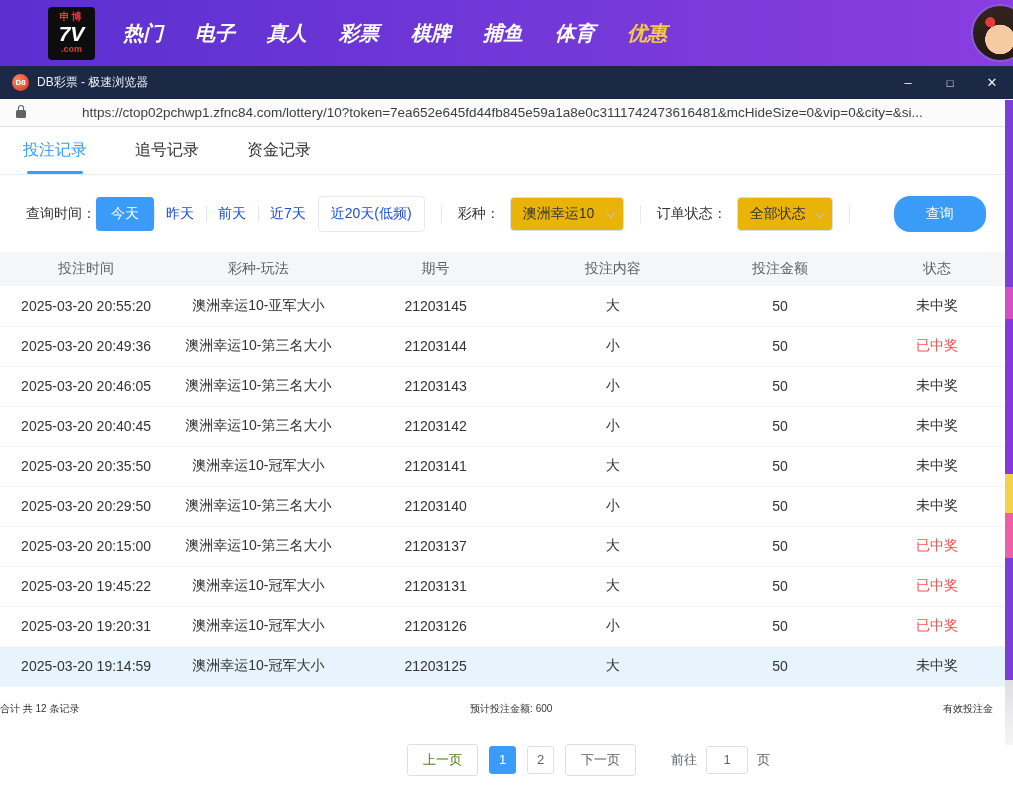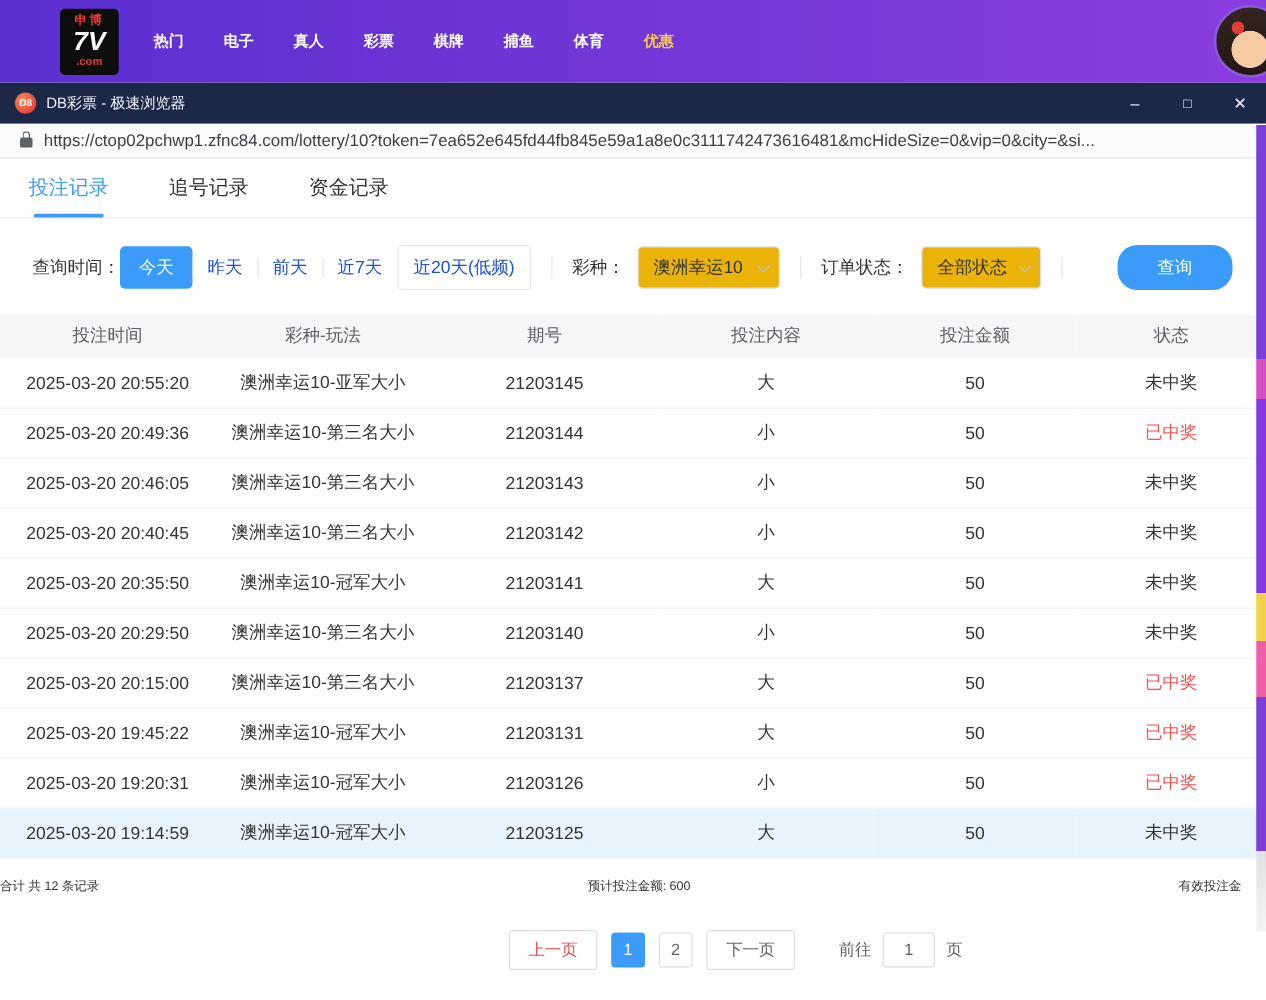--- a/index.html
+++ b/index.html
@@ -16,21 +16,21 @@
   }
   .logo {
     width:47px; height:53px; background:#0d0d0d; border-radius:4px;
     display:flex; flex-direction:column; align-items:center; justify-content:center;
     line-height:1.05; flex:0 0 auto;
   }
   .logo .l1 { color:#e53935; font-size:10px; font-weight:bold; letter-spacing:2px; }
   .logo .l2 { color:#fff; font-size:21px; font-weight:bold; font-style:italic; }
   .logo .l3 { color:#e53935; font-size:9px; font-weight:bold; }
   .main-nav { display:flex; margin-left:26px; gap:28px; }
-  .nav-item { color:#fff; font-size:12px; font-weight:bold; cursor:pointer; padding:6px 2px; white-space:nowrap; }
+  .nav-item { color:#fff; font-size:20px; font-weight:bold; cursor:pointer; padding:6px 2px; white-space:nowrap;font-style:italic; }
   .nav-item.highlight { color:#f7c948; }
   .avatar {
     position:absolute; right:-16px; top:4px; width:58px; height:58px; border-radius:50%;
     background:
       radial-gradient(circle at 32% 30%, #e23b3b 0 9%, rgba(0,0,0,0) 10%),
       radial-gradient(circle at 50% 62%, #f6caa3 0 34%, rgba(0,0,0,0) 35%),
       linear-gradient(#33241f,#241713);
     border:2px solid #8a5bd8;
   }
 
@@ -49,21 +49,21 @@
   .win-controls { margin-left:auto; display:flex; }
   .win-btn {
     width:42px; height:33px; display:flex; align-items:center; justify-content:center;
     color:#edf0f6; font-size:13px; cursor:pointer;
   }
   .win-btn.max { font-size:11px; }
 
   
   .address-bar {
     height:28px; background:#fbfbfc; border-bottom:1px solid #e2e3e6;
-    display:flex; align-items:center; padding:0 14px;
+    display:flex; align-items:center; padding:0 14px;gap:47px;
   }
   .lock-icon { position:relative; width:10px; height:8px; background:#5f6368; border-radius:1.5px; margin:2px 9px 0 2px; flex:0 0 auto; }
   .lock-icon::before {
     content:""; position:absolute; left:1.5px; top:-5px; width:4px; height:5px;
     border:1.5px solid #5f6368; border-bottom:none; border-radius:4px 4px 0 0;
   }
   .url { font-size:13.5px; color:#3c4043; white-space:nowrap; overflow:hidden; }
 
   
   .content { position:relative; height:673px; background:#fff; }
@@ -100,21 +100,21 @@
   .bet-table { width:100%; border-collapse:collapse; table-layout:fixed; font-size:14px; margin-top:20px; }
   .bet-table thead th { background:#f5f6f8; color:#5c6066; font-weight:normal; height:34px; }
   .bet-table tbody td { height:40px; text-align:center; color:#333; border-bottom:1px solid #f3f3f4; overflow:hidden; white-space:nowrap; }
   .bet-table tr.hl td { background:#e7f3fd; }
   .bet-table td.won { color:#f35252; }
 
   .summary { display:flex; justify-content:space-between; align-items:center; gap:40px; font-size:10px; color:#333; margin-top:15px; padding-right:20px; white-space:nowrap; }
 
   .pagination { display:flex; justify-content:center; align-items:center; gap:11px; margin-top:28px; font-size:13px; color:#606266; position:relative; left:82px; }
   .pg-btn { border:1px solid #dcdfe6; border-radius:3px; background:#fff; padding:6px 15px; cursor:pointer; font-size:13px; font-family:inherit; }
-  .pg-btn.prev { color:#ef4444; }
+  .pg-btn.prev { color:#4d7c0f; }
   .pg-btn.next { color:#606266; }
   .page-numbers { display:flex; gap:11px; }
   .pg-num { width:27px; height:28px; border:1px solid #dcdfe6; border-radius:3px; display:flex; align-items:center; justify-content:center; background:#fff; color:#606266; cursor:pointer; }
   .pg-num.active { background:#3a9cf8; border-color:#3a9cf8; color:#fff; }
   .goto-wrap { display:flex; align-items:center; gap:9px; margin-left:24px; }
   .goto-input { width:42px; height:28px; border:1px solid #dcdfe6; border-radius:3px; text-align:center; font-size:13px; color:#606266; font-family:inherit; }
 
   
   .right-strip {
     position:absolute; right:0; top:100px; width:8px; height:645px; z-index:50;

